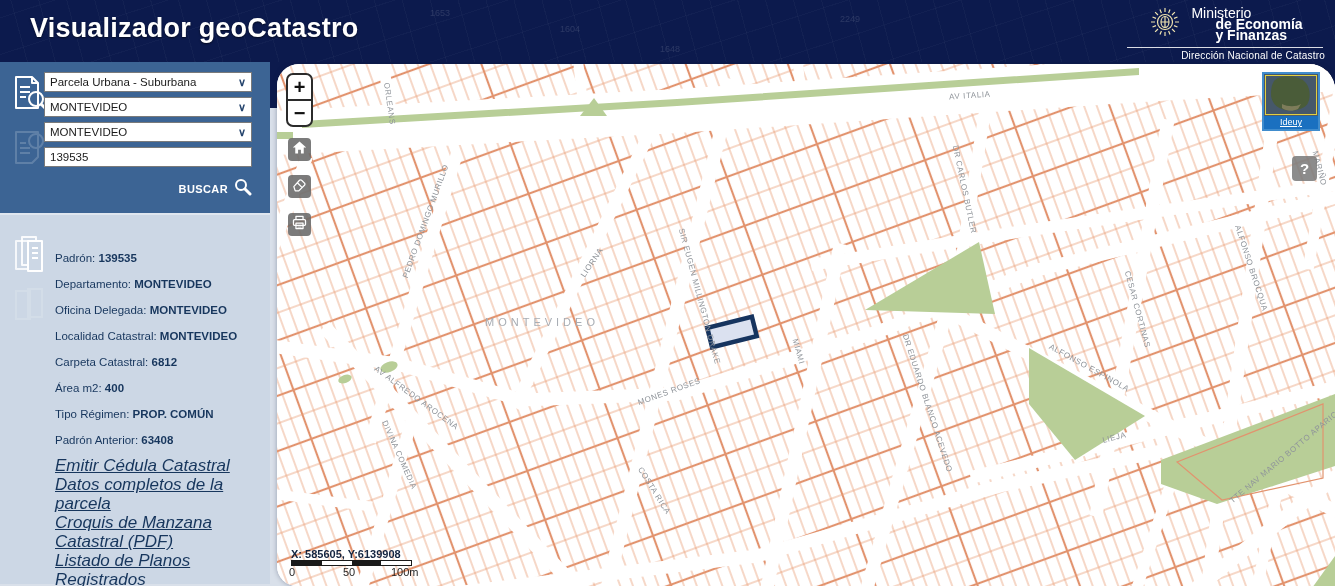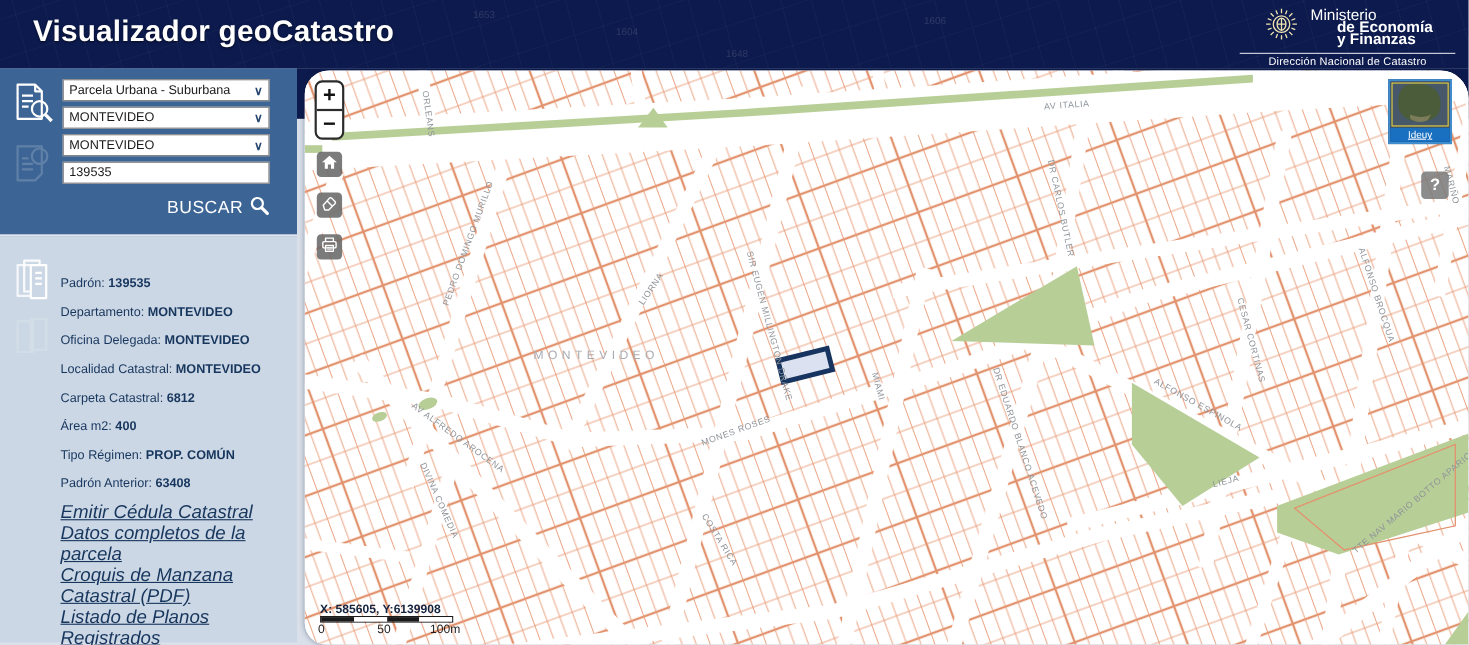--- a/index.html
+++ b/index.html
@@ -15,40 +15,40 @@
         repeating-linear-gradient(-18deg, transparent 0 34px, rgba(255,255,255,.05) 34px 35px); }
   .header-title { position:absolute; left:30px; top:13px; color:#fff; font-size:27px;
                   font-weight:bold; letter-spacing:.2px; text-shadow:0 1px 2px rgba(0,0,0,.6); }
   .tex-num { position:absolute; color:rgba(255,255,255,.13); font-size:9px; }
   .logo-block { position:absolute; right:10px; top:4px; width:200px; color:#fff; }
   .logo-row { display:flex; align-items:center; justify-content:center; gap:8px; }
   .ministry-lines { font-size:14px; line-height:11px; }
   .ministry-lines .l0 { font-weight:normal; }
   .ministry-lines .l1, .ministry-lines .l2 { font-weight:bold;margin-left:24px; }
   .logo-sep { height:1px; background:rgba(255,255,255,.85); margin:3px 2px 2px 2px; }
-  .direction { font-size:10px; text-align:center; letter-spacing:.2px; }
+  .direction { font-size:10px; text-align:right; letter-spacing:.2px; }
 
   
   .sidebar { position:absolute; left:0; top:62px; width:270px; height:524px; z-index:4; }
   .search-panel { position:relative; width:270px; height:153px; background:#3c6494;
                   border-bottom:2px solid #dfe6ef; }
   .panel-icon { position:absolute; left:8px; top:10px; }
   .icon-reflect { position:absolute; left:8px; top:56px; transform:scaleY(-1); opacity:.18; }
-  .fields { position:absolute; left:57px; top:10px; width:188px; display:flex;
+  .fields { position:absolute; left:44px; top:10px; width:208px; display:flex;
             flex-direction:column; gap:5px; }
   .select { height:20px; background:#fff; border:1px solid #7a7a7a; display:flex;
             align-items:center; justify-content:space-between; padding:0 5px;
             font-size:11.5px; color:#1a1a1a; cursor:default; }
   .select .chev { color:#27466f; font-weight:bold; font-size:11px; }
   .txt-input { height:20px; background:#fff; border:1px solid #7a7a7a; font-size:11.5px;
                padding:0 5px; width:100%; color:#1a1a1a;
                font-family:"Liberation Sans", sans-serif; }
   .buscar-row { display:flex; justify-content:flex-end; align-items:center; gap:6px;
                 margin-top:6px; cursor:pointer; }
-  .buscar-label { color:#fff; font-weight:normal; font-size:16px; letter-spacing:.4px; }
+  .buscar-label { color:#fff; font-weight:bold; font-size:11px; letter-spacing:.4px; }
 
   .info-panel { position:relative; width:270px; height:369px; background:#ccd7e5; }
   .info-icon { position:absolute; left:10px; top:16px; }
   .info-icon-reflect { position:absolute; left:10px; top:66px; transform:scaleY(-1); opacity:.15; }
   .info-content { position:absolute; left:55px; top:14px; right:8px;margin-top:16px; }
   .info-row { font-size:11.5px; color:#17365d; line-height:26px; white-space:nowrap; }
   .info-row b { font-weight:bold; }
   .info-links { margin-top:3px; }
   .info-link { display:block; font-size:17px; color:#17365d; font-style:italic;
                text-decoration:underline; line-height:19px; cursor:pointer; }
@@ -91,21 +91,21 @@
   .scalebar-labels span { position:absolute; top:0; }
   .sl0 { left:-2px; } .sl1 { left:52px; } .sl2 { left:100px; }
 </style>
 </head>
 <body>
 
 <div class="header">
   <span class="tex-num" style="left:430px;top:8px">1653</span>
   <span class="tex-num" style="left:560px;top:24px">1604</span>
   <span class="tex-num" style="left:660px;top:44px">1648</span>
-  <span class="tex-num" style="left:840px;top:14px">1606</span>
+  <span class="tex-num" style="left:840px;top:14px">2249</span>
 
   <div class="header-title">Visualizador geoCatastro</div>
 
   <div class="logo-block">
     <div class="logo-row">
       <span>
         <svg width="36" height="36" viewBox="0 0 36 36">
           <g stroke="#efe3b0" fill="none" stroke-width="1.2">
             <circle cx="18" cy="18" r="7.5"></circle>
             <g>

